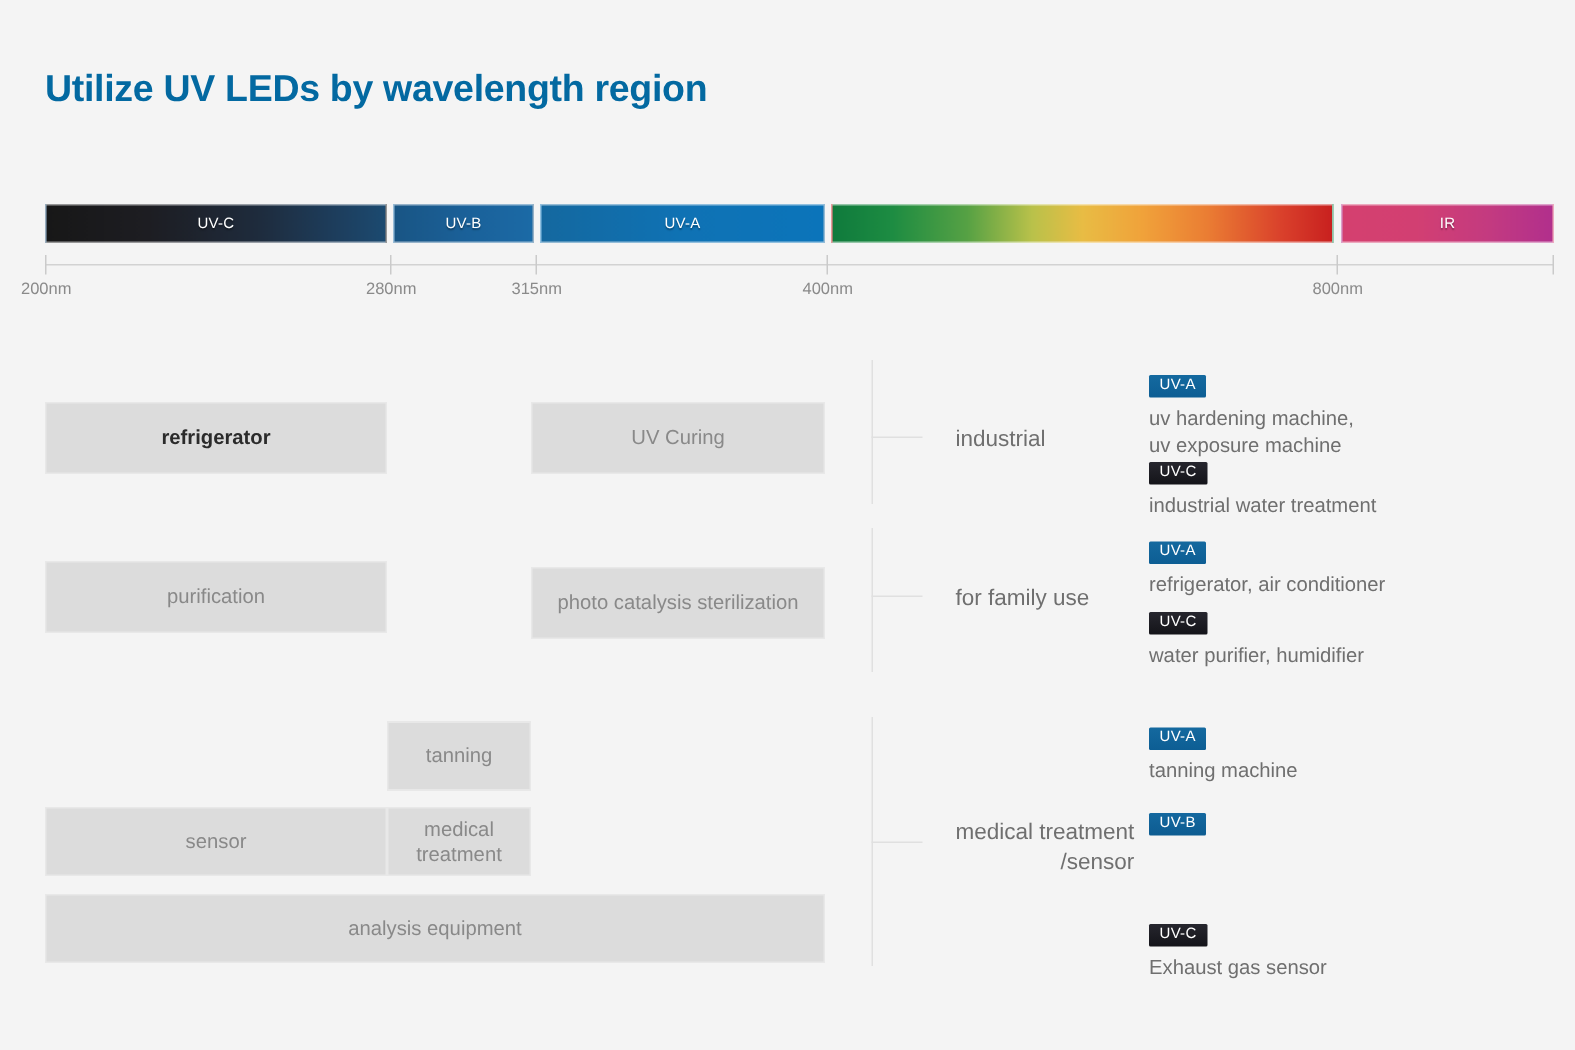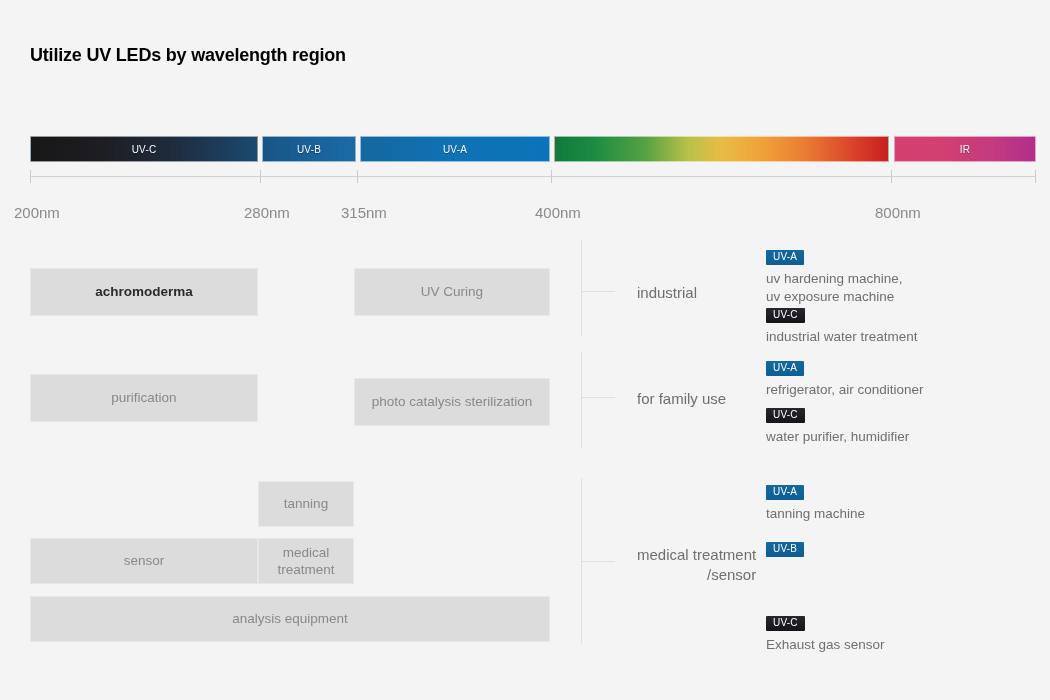--- a/index.html
+++ b/index.html
@@ -12,23 +12,23 @@
     background: #f4f4f4;
     font-family: "Liberation Sans", sans-serif;
     color: #555;
     overflow: hidden;
     position: relative;
   }
 
   
   #header { position: absolute; left: 30px; top: 46px; }
   #page-title {
-    font-size: 18px;
+    font-size: 25px;
     font-weight: bold;
-    color: #000000;
+    color: #0369a1;
     letter-spacing: -0.2px;
     margin: 0;
     line-height: 1.1;
   }
   #source-line {
     font-size: 13.5px;
     color: #777;
     margin-top: 16px;
     line-height: 1.1;
   }
@@ -80,24 +80,23 @@
   .axis-tick {
     position: absolute;
     top: -6px;
     width: 1px;
     height: 13px;
     background: #cacaca;
   }
   .axis-label {
     position: absolute;
     top: 11px;
-    font-size: 15px;
+    font-size: 11px;
     color: #8a8a8a;
     white-space: nowrap;
-    margin-top: 17px;
   }
 
   
   .app-box {
     position: absolute;
     background: #dcdcdc;
     border: 1px solid #e8e8e8;
     box-sizing: border-box;
     display: flex;
     align-items: center;
@@ -192,21 +191,21 @@
     <div class="axis-tick" style="left:1005px;"></div>
 
     <div class="axis-label" style="left:-16px;">200nm</div>
     <div class="axis-label" style="left:214px;">280nm</div>
     <div class="axis-label" style="left:311px;">315nm</div>
     <div class="axis-label" style="left:505px;text-align:center;">400nm</div>
     <div class="axis-label" style="left:845px;">800nm</div>
   </div>
 </div>
 
-<div class="app-box emphasis" style="left:30px;  top:268px; width:228px; height:48px;">achromoderma</div>
+<div class="app-box emphasis" style="left:30px;  top:268px; width:228px; height:48px;">refrigerator</div>
 <div class="app-box" style="left:354px; top:268px; width:196px; height:48px;">UV Curing</div>
 
 <div class="app-box" style="left:30px;  top:374px; width:228px; height:48px;">purification</div>
 <div class="app-box" style="left:354px; top:378px; width:196px; height:48px;">photo catalysis
 sterilization</div>
 
 <div class="app-box" style="left:258px; top:481px; width:96px; height:46px;">tanning</div>
 <div class="app-box" style="left:30px;  top:538px; width:228px; height:46px;">sensor</div>
 <div class="app-box" style="left:258px; top:538px; width:96px; height:46px;">medical
 treatment</div>

